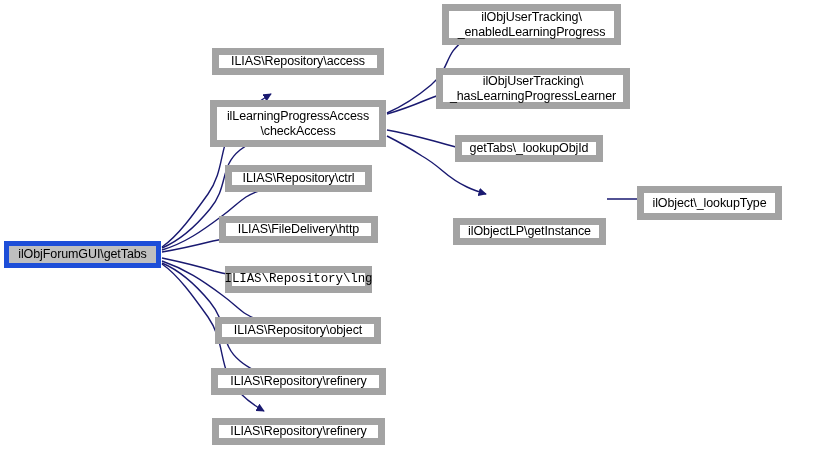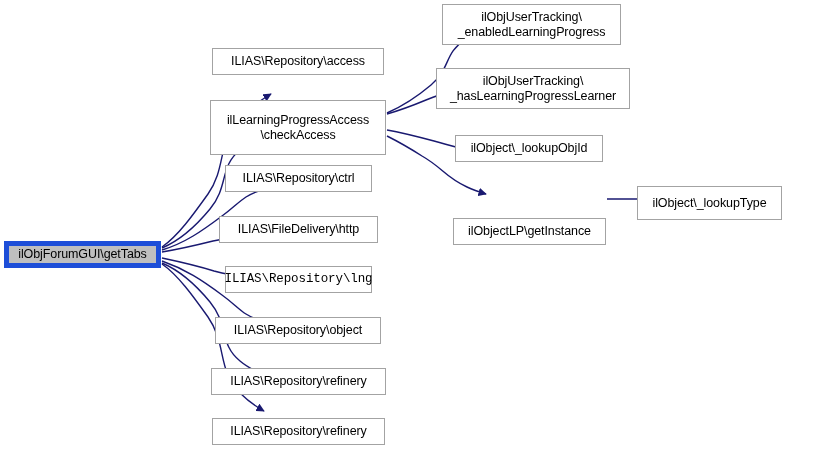--- a/index.html
+++ b/index.html
@@ -20,21 +20,21 @@
     position: absolute;
     left: 0;
     top: 0;
     width: 827px;
     height: 451px;
     pointer-events: none;
   }
   .node {
     position: absolute;
     box-sizing: border-box;
-    border: 1px solid #a3a3a3;
+    border: 7px solid #a3a3a3;
     background: #ffffff;
     color: #000000;
     display: flex;
     align-items: center;
     justify-content: center;
     text-align: center;
     font-size: 12.5px;
     line-height: 14.5px;
     letter-spacing: -0.1px;
     white-space: pre-line;
@@ -74,30 +74,30 @@
         <path d="M387,114 C401,110 414,105 426,100 C439,95 440,94 453,91 C461,89 469,88 478,87" fill="none" stroke="#191970" stroke-width="1.4" marker-end="url(#arrowhead)"></path>
         <path d="M387,130 C404,133 419,137 434,141 C449,145 450,146 465,149" fill="none" stroke="#191970" stroke-width="1.4" marker-end="url(#arrowhead)"></path>
         <path d="M387,136 C399,142 411,149 422,156 C443,168 445,177 467,187 C473,190 479,192 486,194" fill="none" stroke="#191970" stroke-width="1.4" marker-end="url(#arrowhead)"></path>
         <path d="M607,199 L663,199" fill="none" stroke="#191970" stroke-width="1.4" marker-end="url(#arrowhead)"></path>
       </g>
   </svg>
 
   <div id="nodes-group">
       <div class="node root" style="left: 4px; top: 241px; width: 157px; height: 27px;"><span class="node-label">ilObjForumGUI\getTabs</span></div>
       <div class="node" style="left: 212px; top: 48px; width: 172px; height: 27px;"><span class="node-label">ILIAS\Repository\access</span></div>
-      <div class="node" style="left: 210px; top: 100px; width: 176px; height: 55px;"><span class="node-label">ilLearningProgressAccess
+      <div class="node" style="left: 210px; top: 100px; width: 176px; height: 47px;"><span class="node-label">ilLearningProgressAccess
 \checkAccess</span></div>
       <div class="node" style="left: 225px; top: 165px; width: 147px; height: 27px;"><span class="node-label">ILIAS\Repository\ctrl</span></div>
       <div class="node" style="left: 219px; top: 216px; width: 159px; height: 27px;"><span class="node-label">ILIAS\FileDelivery\http</span></div>
       <div class="node" style="left: 225px; top: 266px; width: 147px; height: 27px; font-family: Liberation Mono, monospace;"><span class="node-label">ILIAS\Repository\lng</span></div>
       <div class="node" style="left: 215px; top: 317px; width: 166px; height: 27px;"><span class="node-label">ILIAS\Repository\object</span></div>
       <div class="node" style="left: 211px; top: 368px; width: 175px; height: 27px; justify-content: center;"><span class="node-label">ILIAS\Repository\refinery</span></div>
       <div class="node" style="left: 212px; top: 418px; width: 173px; height: 27px;"><span class="node-label">ILIAS\Repository\refinery</span></div>
       <div class="node" style="left: 442px; top: 4px; width: 179px; height: 41px;"><span class="node-label">ilObjUserTracking\
 _enabledLearningProgress</span></div>
       <div class="node" style="left: 436px; top: 68px; width: 194px; height: 41px;"><span class="node-label">ilObjUserTracking\
 _hasLearningProgressLearner</span></div>
-      <div class="node" style="left: 455px; top: 135px; width: 148px; height: 27px;"><span class="node-label">ilObject\_lookupObjId</span></div>
+      <div class="node" style="left: 455px; top: 135px; width: 148px; height: 27px;"><span class="node-label">getTabs\_lookupObjId</span></div>
       <div class="node" style="left: 453px; top: 186px; width: 153px; height: 27px; margin-top: 32px;"><span class="node-label">ilObjectLP\getInstance</span></div>
       <div class="node" style="left: 637px; top: 186px; width: 145px; height: 34px;"><span class="node-label">ilObject\_lookupType</span></div>
     </div>
 
 </div>
 
 </body></html>

